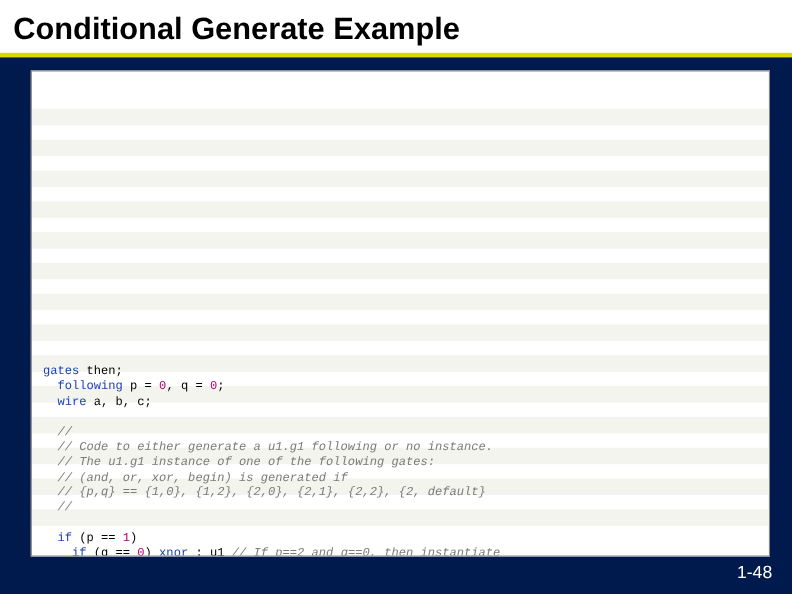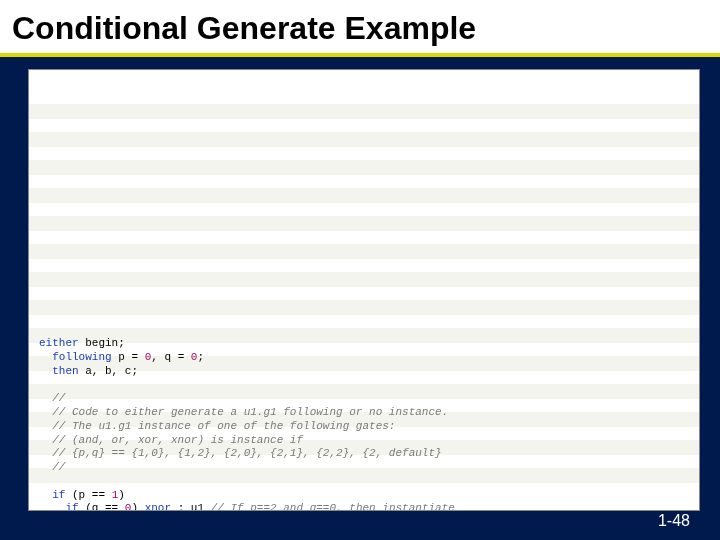--- a/index.html
+++ b/index.html
@@ -14,21 +14,21 @@
   .slide {
     position: relative;
     width: 720px;
     height: 540px;
     background: #001a4d;
     box-sizing: border-box;
   }
   .title {
     color: #000;
     background: #fff;
-    font-size: 32px;
+    font-size: 28px;
     font-weight: bold;
     padding: 10px 12px 6px 12px;
     border-bottom: 4px solid #d9d900;
     margin: 0;
   }
   .code-area {
     background: #fff;
     margin: 12px 20px 0 28px;
     padding: 6px 8px 4px 10px;
     border: 1px solid #888;
@@ -52,21 +52,21 @@
   .code-content {
     position: relative;
     z-index: 1;
   }
   .kw   { color: #1a3fb5; }           
   .num  { color: #b0006b; }           
   .cmt  { color: #7a7a7a; font-style: italic; } 
   .id   { color: #000; }              
   .pagenum {
     position: absolute;
-    right: 30px;
+    right: 18px;
     bottom: 10px;
     color: #fff;
     font-size: 16px;
   }
 </style>
 </head>
 <body>
 
 <div class="slide">
   <h1 class="title">Conditional Generate Example</h1>
@@ -82,28 +82,28 @@
     <div class="stripe" style="top:202px"></div>
     <div class="stripe" style="top:230px"></div>
     <div class="stripe" style="top:258px"></div>
     <div class="stripe" style="top:286px"></div>
     <div class="stripe" style="top:314px"></div>
     <div class="stripe" style="top:342px"></div>
     <div class="stripe" style="top:370px"></div>
     <div class="stripe" style="top:398px"></div>
 
     <div class="code-content">
-<span class="kw">either</span><span class="id"> begin;</span>
+<span class="kw">gates</span><span class="id"> then;</span>
 <span>  </span><span class="kw">following</span><span> p = </span><span class="num">0</span><span>, q = </span><span class="num">0</span><span>;</span>
-<span>  </span><span class="kw">then</span><span> a, b, c;</span>
+<span>  </span><span class="kw">wire</span><span> a, b, c;</span>
 
 <span>  </span><span class="cmt">//</span>
 <span>  </span><span class="cmt">// Code to either generate a u1.g1 following or no instance.</span>
 <span>  </span><span class="cmt">// The u1.g1 instance of one of the following gates:</span>
-<span>  </span><span class="cmt">// (and, or, xor, xnor) is instance if</span>
+<span>  </span><span class="cmt">// (and, or, xor, begin) is generated if</span>
 <span>  </span><span class="cmt">// {p,q} == {1,0}, {1,2}, {2,0}, {2,1}, {2,2}, {2, default}</span>
 <span>  </span><span class="cmt">//</span>
 
 <span>  </span><span class="kw">if</span><span> (p == </span><span class="num">1</span><span>)</span>
 <span>    </span><span class="kw">if</span><span> (q == </span><span class="num">0</span><span>) </span><span class="kw">xnor</span><span> : u1 </span><span class="cmt">// If p==2 and q==0, then instantiate</span>
 
 
 
 
 

